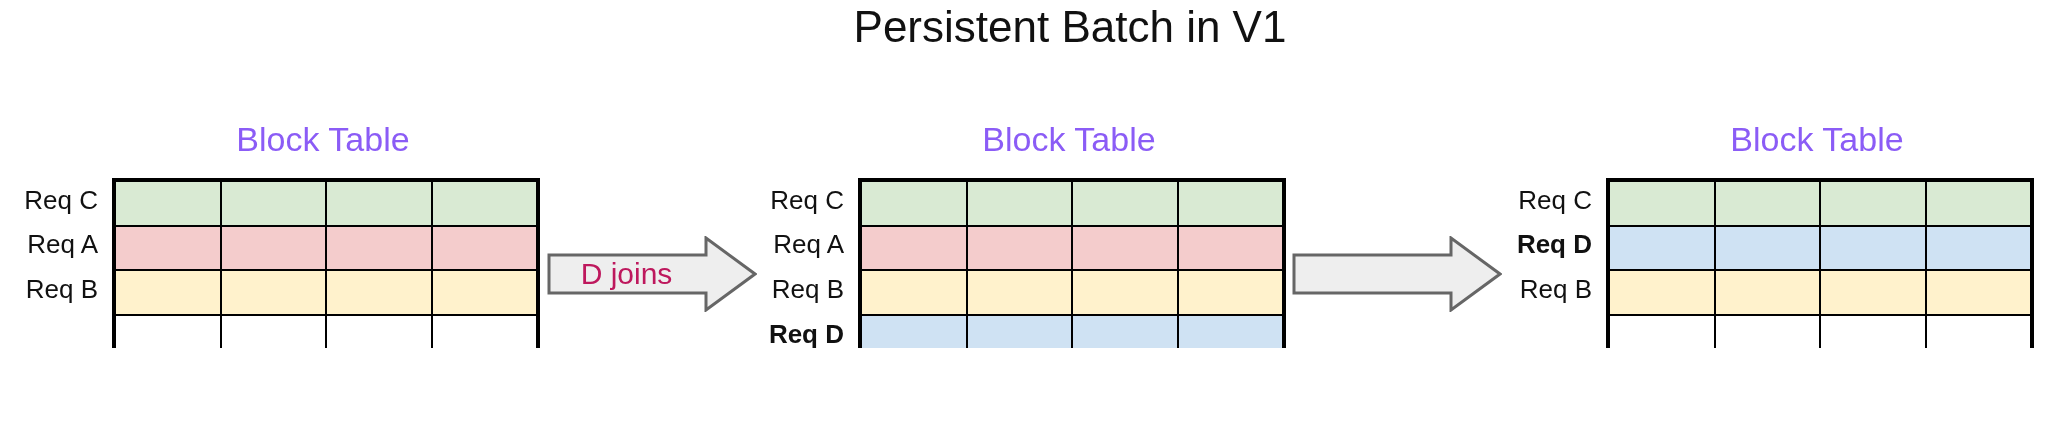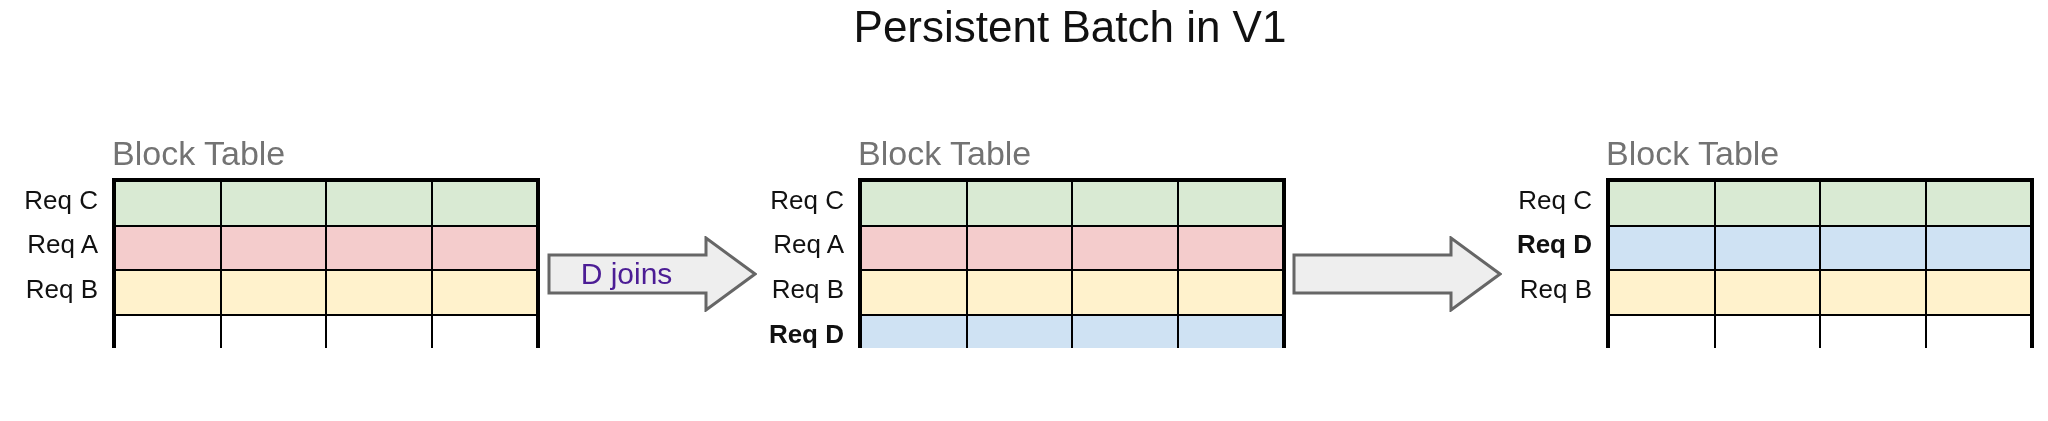--- a/index.html
+++ b/index.html
@@ -30,25 +30,26 @@
     position: absolute;
     top: 118px;
     width: 422px;
     height: 290px;
   }
   .panel-1 { left: 112px; }
   .panel-2 { left: 858px; }
   .panel-3 { left: 1606px; }
   .heading {
     position: absolute;
-    top: 16px;
+    top: 2px;
     left: 0;
     width: 100%;
+    text-align: center;
     font-size: 34px;
-    color: #737373;
+    color: #8b5cf6;
     white-space: nowrap;
   }
   .grid {
     position: absolute;
     top: 60px;
     left: 0;
     width: 422px;
     height: 223px;
     display: grid;
     grid-template-columns: repeat(4, 1fr);
@@ -95,21 +96,21 @@
   .arrow-label {
     position: absolute;
     top: 0;
     left: 0;
     width: 159px;
     height: 100%;
     display: flex;
     align-items: center;
     justify-content: center;
     font-size: 30px;
-    color: #4c1d95;
+    color: #be185d;
     white-space: nowrap;
   }
 </style>
 </head>
 <body>
 
 <div class="canvas">
 
   <div class="title">Persistent Batch in V1</div>
 

